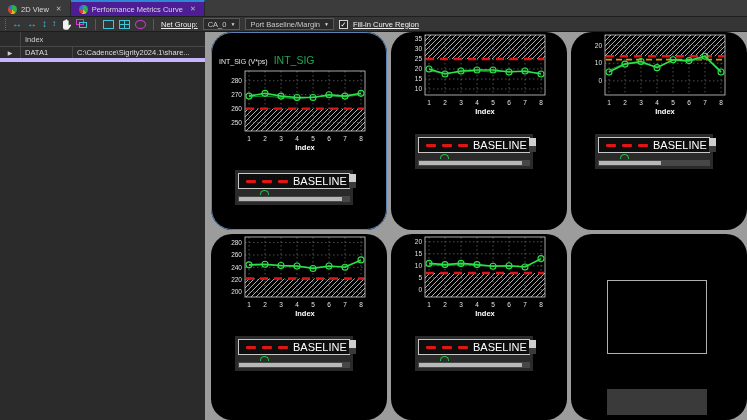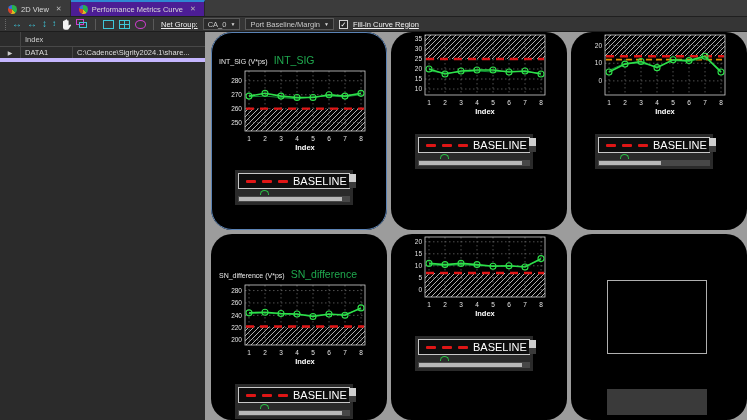--- a/index.html
+++ b/index.html
@@ -350,24 +350,20 @@
               </span>
           </div>
           <div class="arc"></div>
           <div class="hscroll">
               <i class="hthumb short"></i>
             </div>
         </div>
       </div>
 
       <div class="cell row2">
-        <div class="chart-head">
-          <span class="chart-label">SN_difference (V*ps)</span>
-          <span class="chart-title">SN_difference</span>
-        </div>
         <div class="plot"><svg width="150" height="94" viewBox="0 0 150 94" font-family="Liberation Sans, sans-serif">
               <defs>
                 <pattern id="hp3" width="5" height="5" patternUnits="userSpaceOnUse">
                   <path d="M-1,6 L6,-1" stroke="#c4c4c4" stroke-width="0.9"></path>
                 </pattern>
               </defs>
               <rect x="26" y="44.44329896907216" width="120" height="18.55670103092784" fill="url(#hp3)"></rect>
               <line x1="26" y1="58.05154639175258" x2="146" y2="58.05154639175258" stroke="#858585" stroke-width="0.6" stroke-dasharray="1.5 2.5"></line>
               <line x1="26" y1="45.680412371134025" x2="146" y2="45.680412371134025" stroke="#858585" stroke-width="0.6" stroke-dasharray="1.5 2.5"></line>
               <line x1="26" y1="33.30927835051546" x2="146" y2="33.30927835051546" stroke="#858585" stroke-width="0.6" stroke-dasharray="1.5 2.5"></line>

